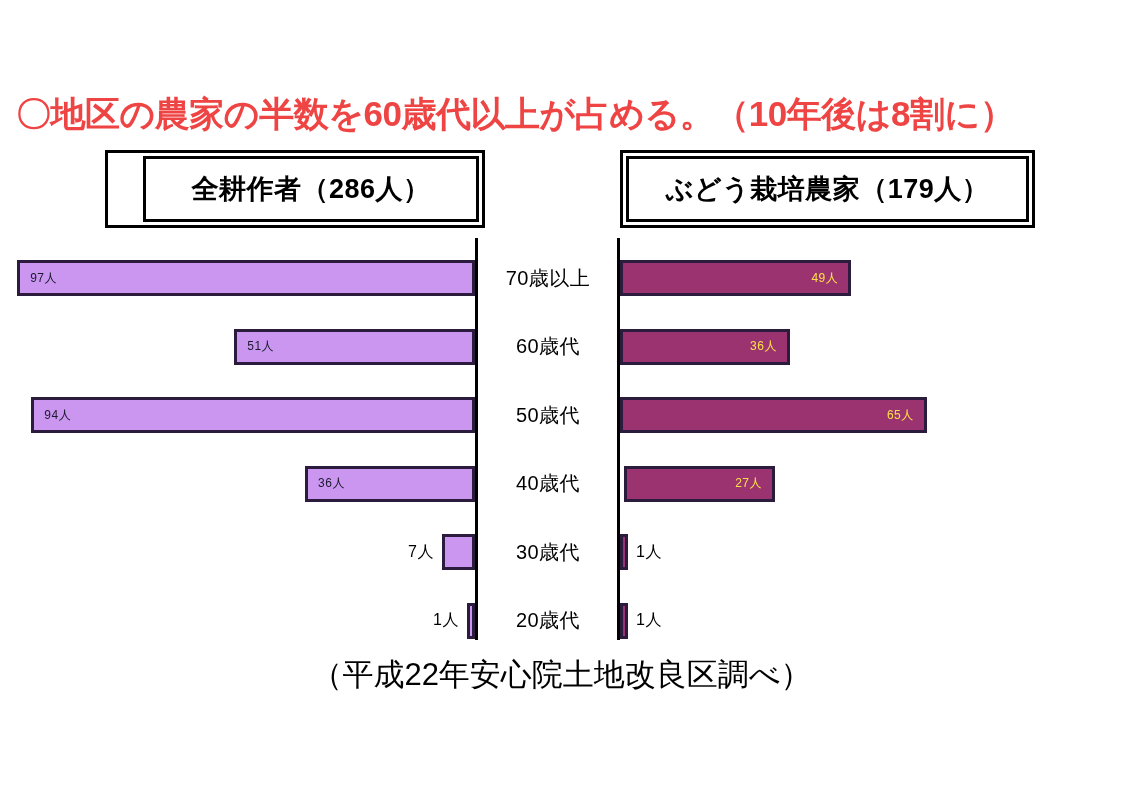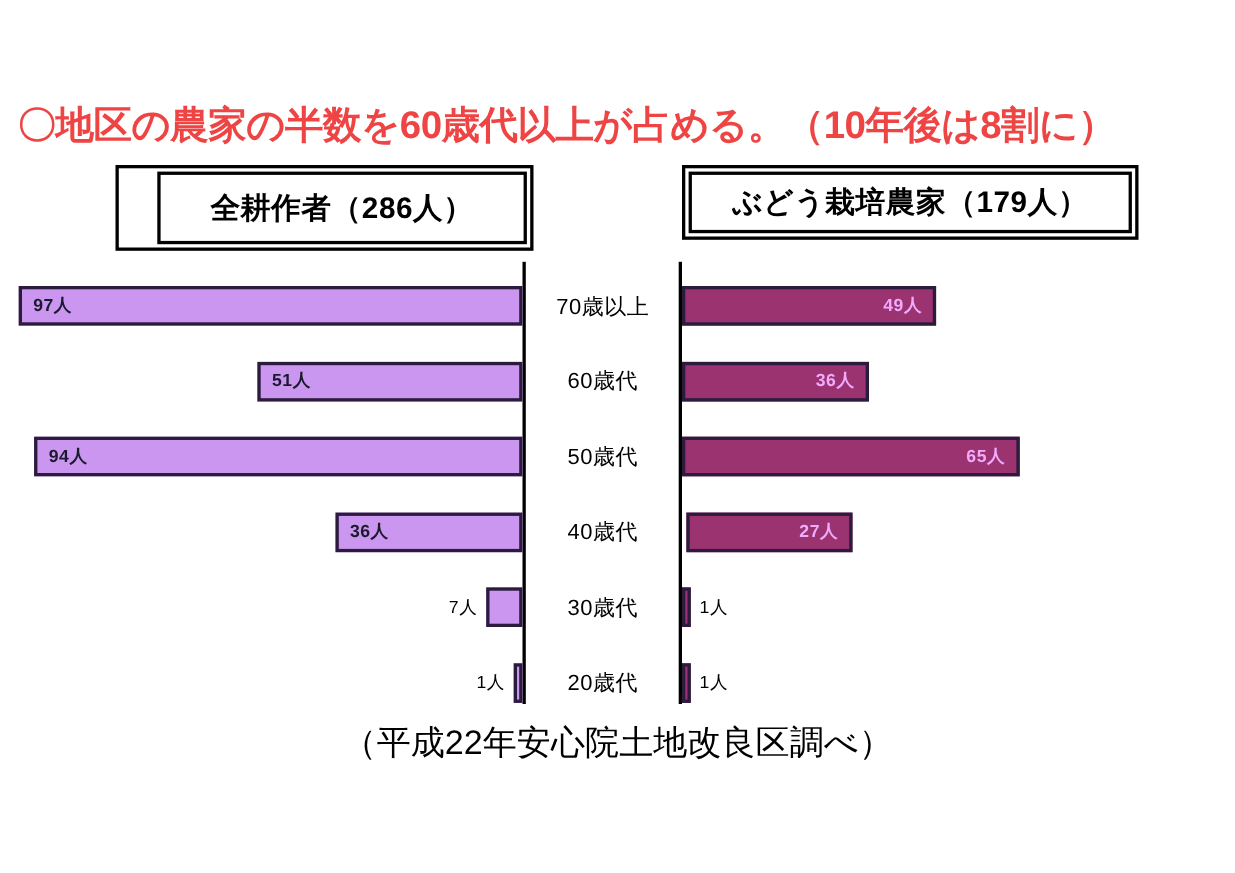--- a/index.html
+++ b/index.html
@@ -59,21 +59,21 @@
     background: #ffffff;
   }
   .hdr-label {
     font-size: 27px;
     font-weight: 700;
     letter-spacing: 0.5px;
     white-space: nowrap;
     color: #000000;
   }
   #hdr-left  { left: 105px; top: 150px; width: 380px; height: 78px; padding-left: 35px; }
-  #hdr-right { left: 620px; top: 150px; width: 415px; height: 68px; }
+  #hdr-right { left: 620px; top: 150px; width: 415px; height: 78px; }
 
   
   #plot {
     position: absolute;
     left: 0;
     top: 238px;
     width: 1123px;
     height: 402px;
   }
 
@@ -110,28 +110,28 @@
     padding-left: 10px;
   }
   .bar-right {
     background: #9b3370;
     justify-content: flex-end;
     padding-right: 10px;
   }
   .bar-left.narrow, .bar-right.narrow { padding: 0; }
 
   .bar-value {
-    font-size: 16px;
-    font-weight: 700;
+    font-size: 12px;
+    font-weight: 400;
     color: #1a1a2e;
     white-space: nowrap;
     letter-spacing: 0.5px;
     text-align: center;
   }
-  .bar-right .bar-value { color: #f0abfc; }
+  .bar-right .bar-value { color: #fde047; }
 
   
   .out-value {
     position: absolute;
     top: 0;
     height: 36px;
     display: flex;
     align-items: center;
     font-size: 16px;
     color: #000000;

